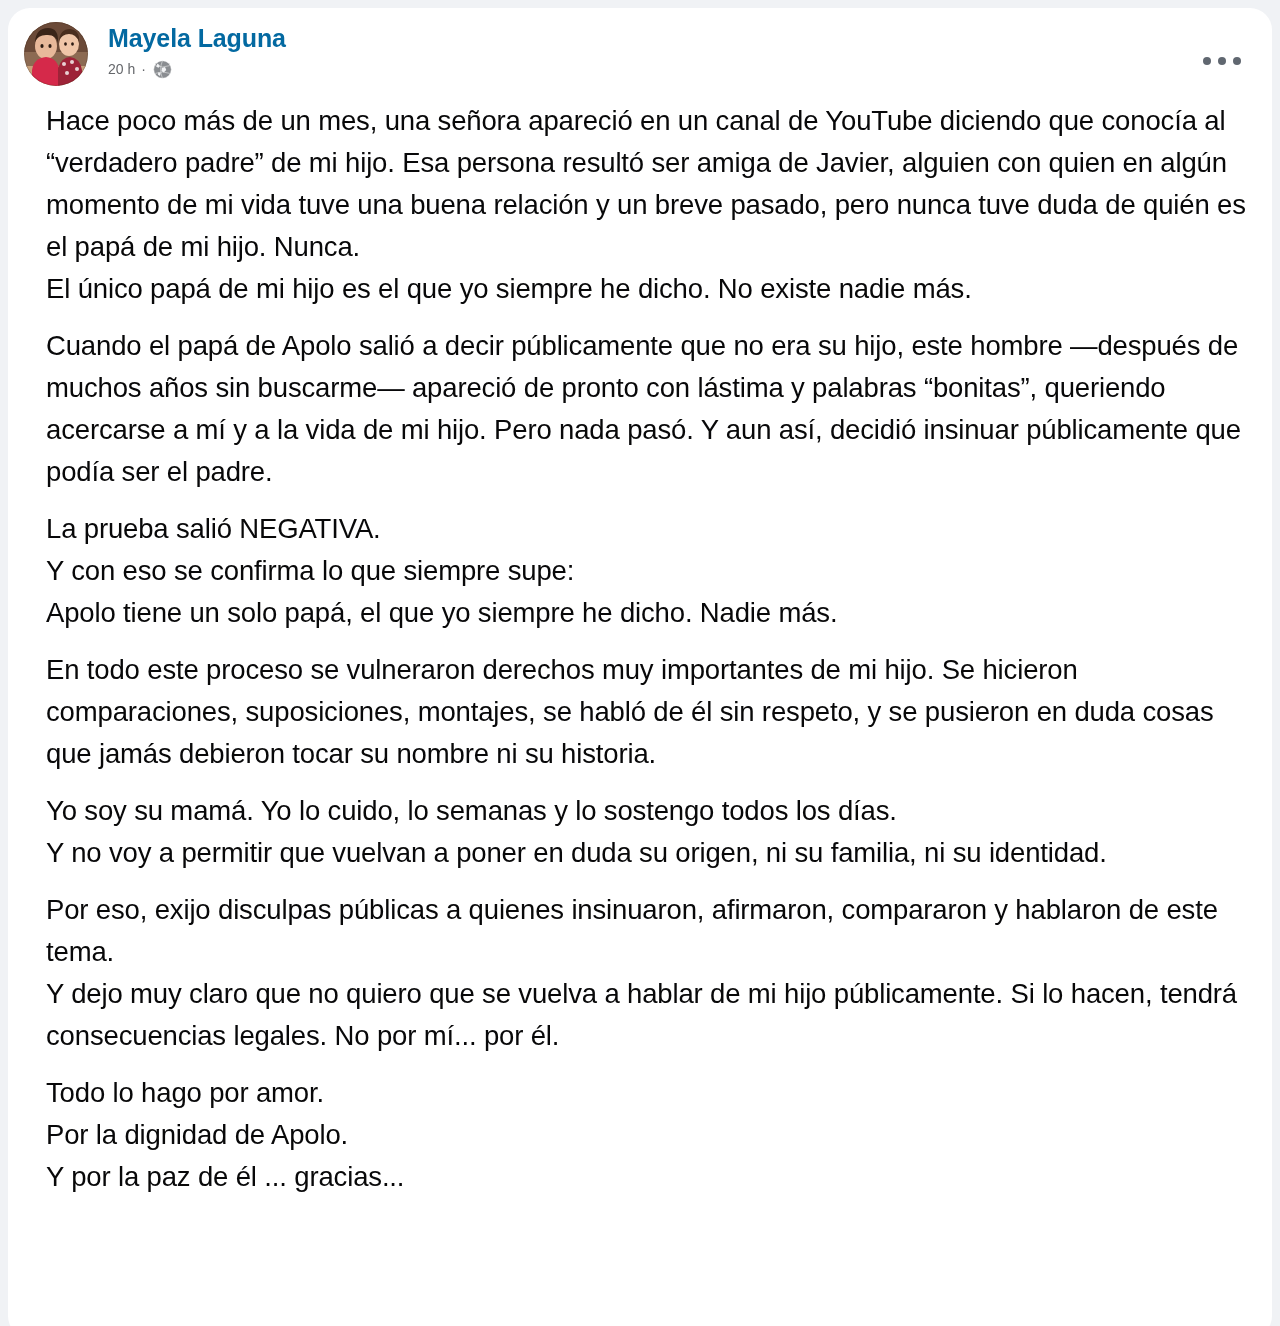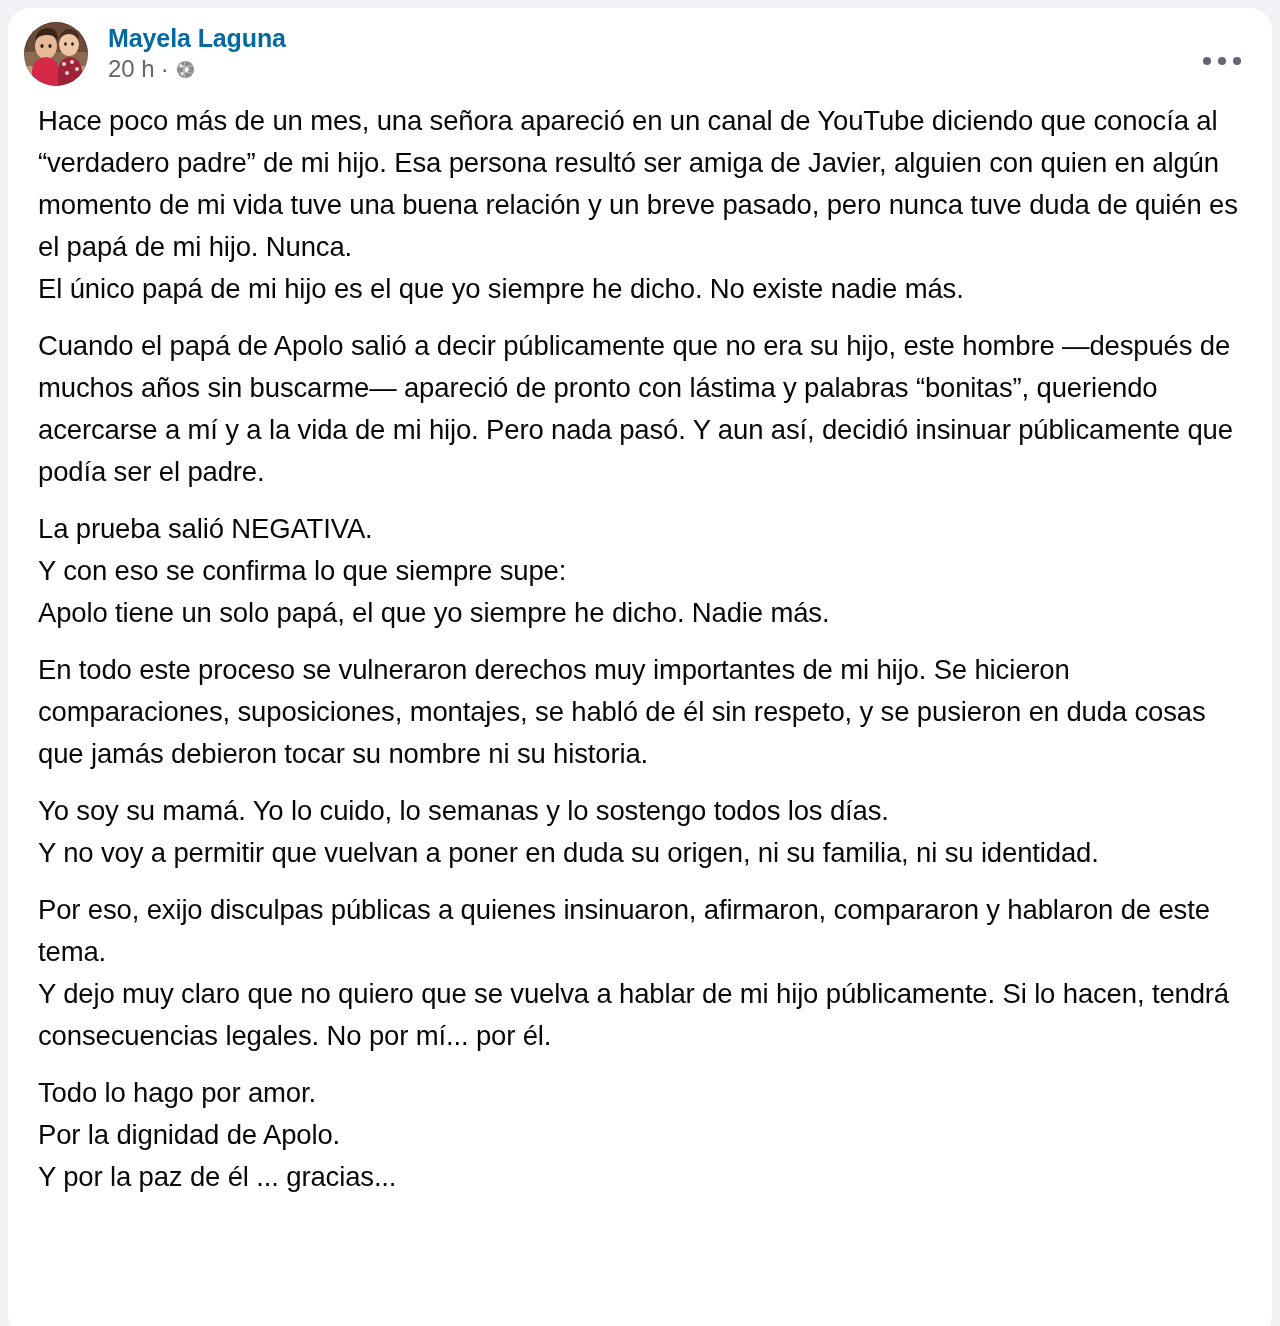--- a/index.html
+++ b/index.html
@@ -65,21 +65,21 @@
     line-height: 30px;
     letter-spacing: -0.1px;
     white-space: nowrap;
   }
 
   .meta-row {
     display: flex;
     align-items: center;
     margin-top: 4px;
     color: #65676b;
-    font-size: 24px;
+    font-size: 14px;
     line-height: 24px;
   }
   .meta-time { color: #65676b; }
   .meta-dot { margin: 0 6px; color: #65676b; }
   .globe-icon { display: inline-flex; align-items: center; }
   .globe-icon svg { display: block; }
 
   .more-menu {
     position: absolute;
     right: 22px;
@@ -102,21 +102,21 @@
 
   
   .post-body {
     padding: 0 26px 0 26px;
     color: #080809;
     font-size: 27.5px;
     line-height: 42px;
     letter-spacing: -0.15px;
   }
   .para {
-    margin: 0 0 15px 4px;
+    margin: 0 0 15px 12px;
     white-space: pre-wrap;
     word-wrap: break-word;
   }
   .para:last-child { margin-bottom: 0; }
 </style>
 </head>
 <body>
 
 <div class="post-card">
 

